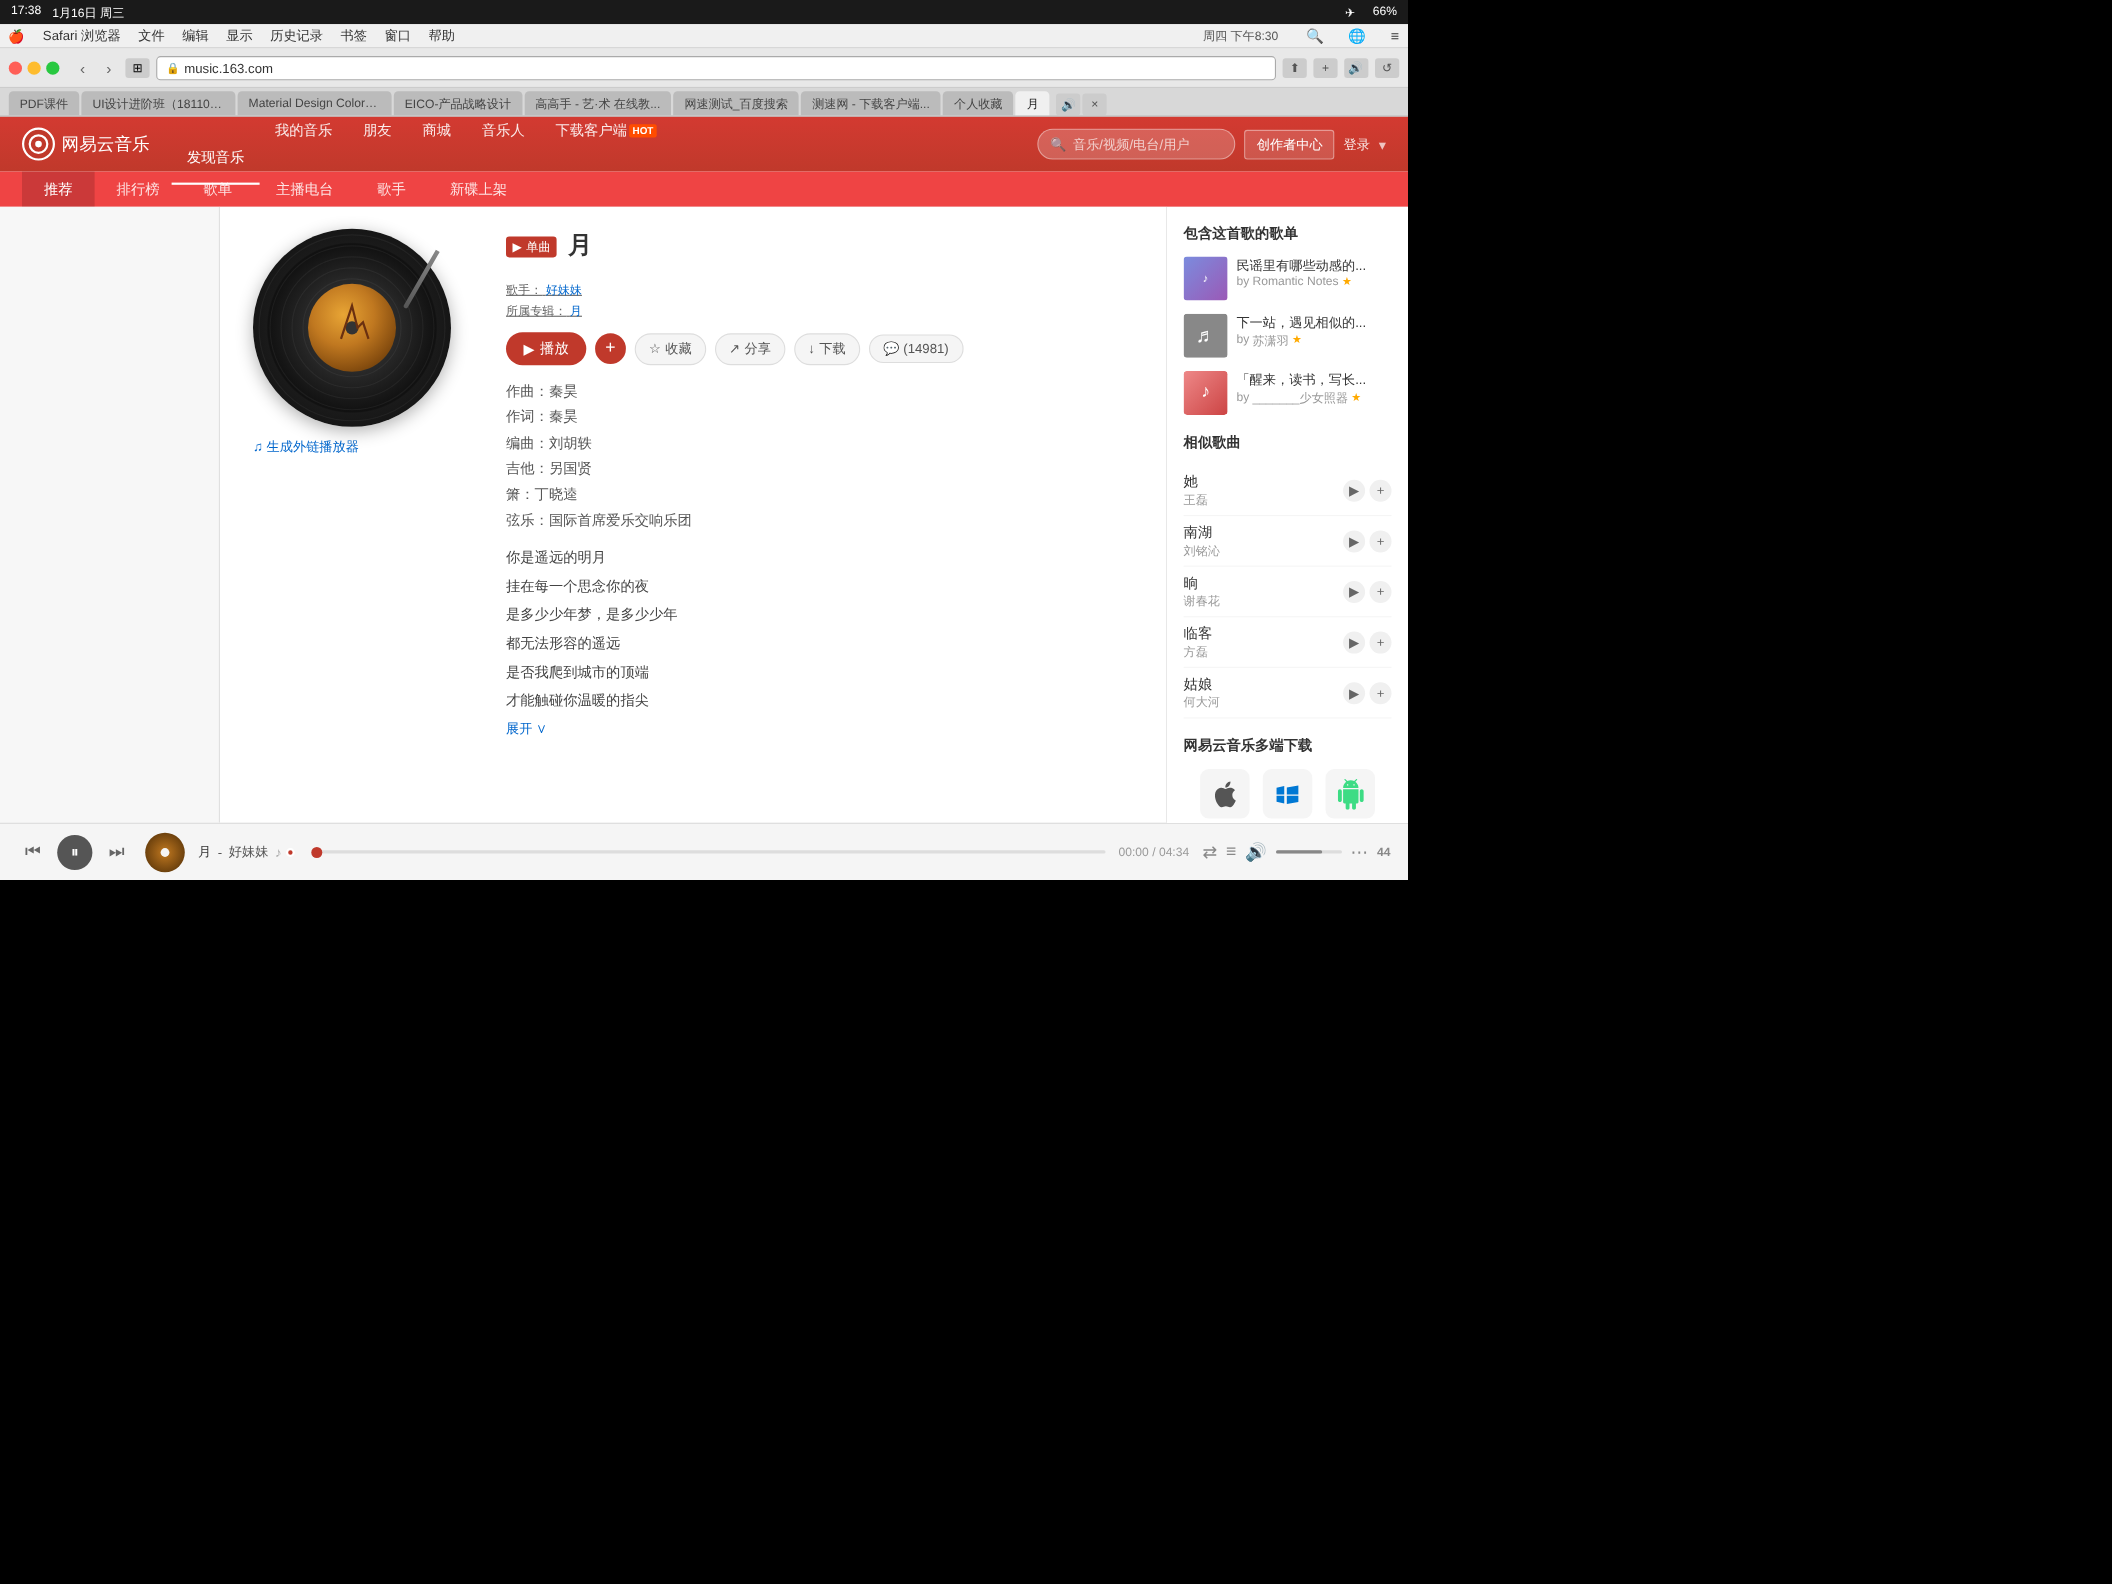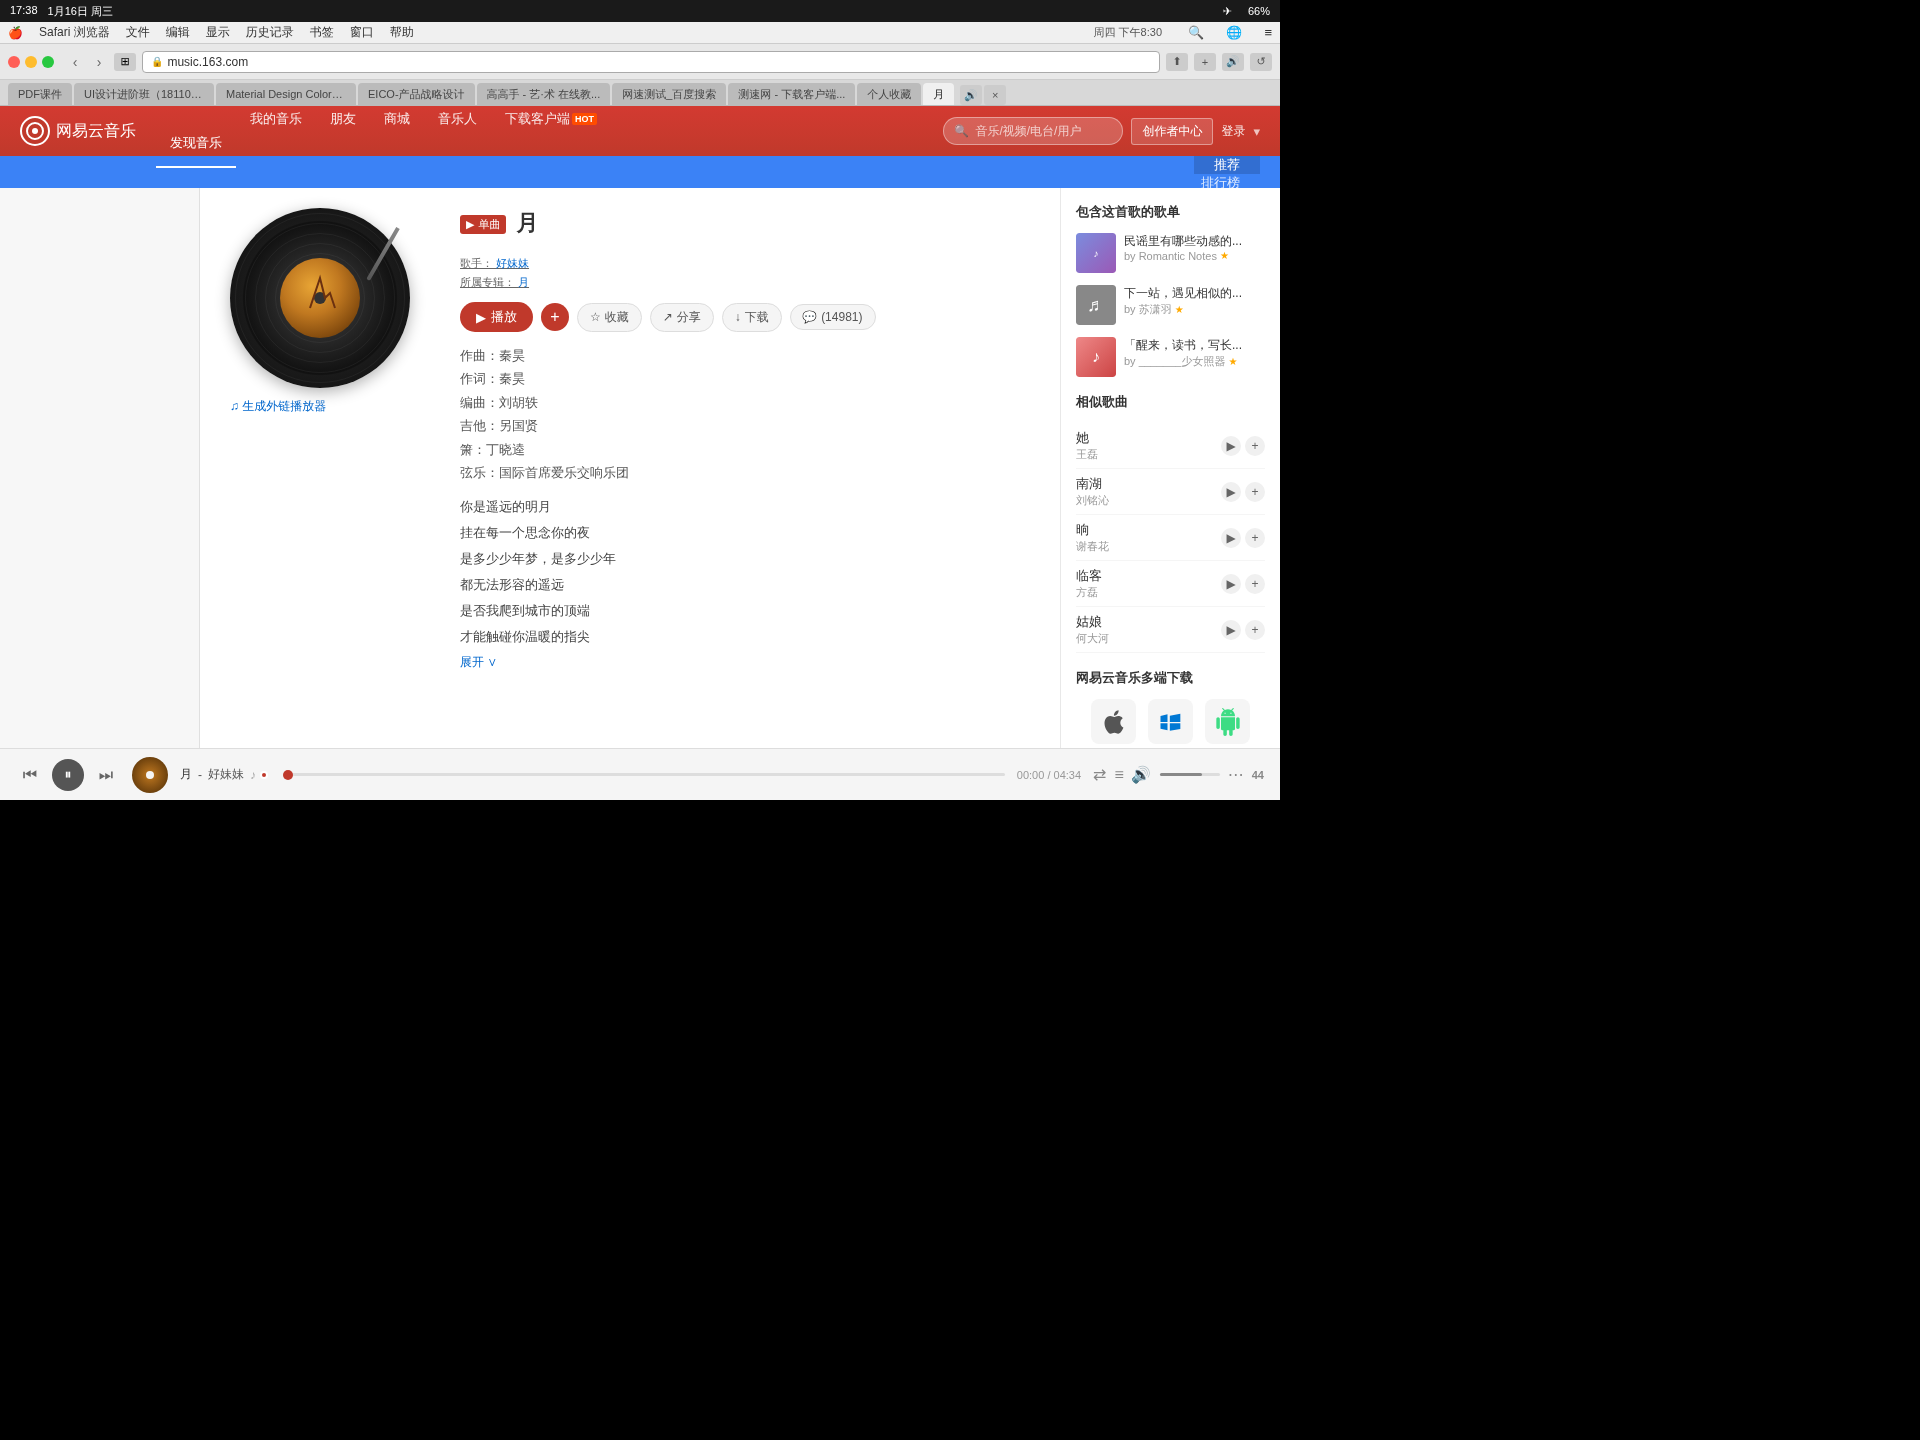--- a/index.html
+++ b/index.html
@@ -200,28 +200,27 @@
       cursor: pointer;
     }
     .login-btn {
       color: rgba(255,255,255,0.9);
       font-size: 12px;
       cursor: pointer;
     }
 
     
     .sub-nav {
-      background: #3b82f6;
+      background: #ef4444;
       height: 32px;
       display: flex;
       align-items: flex-end;
       padding: 0 20px;
       gap: 0;
       flex-shrink: 0;
-      flex-direction: column;
     }
     .sub-nav-item {
       color: rgba(255,255,255,0.85);
       font-size: 13px;
       padding: 0 20px;
       height: 32px;
       display: flex;
       align-items: center;
       cursor: pointer;
     }

